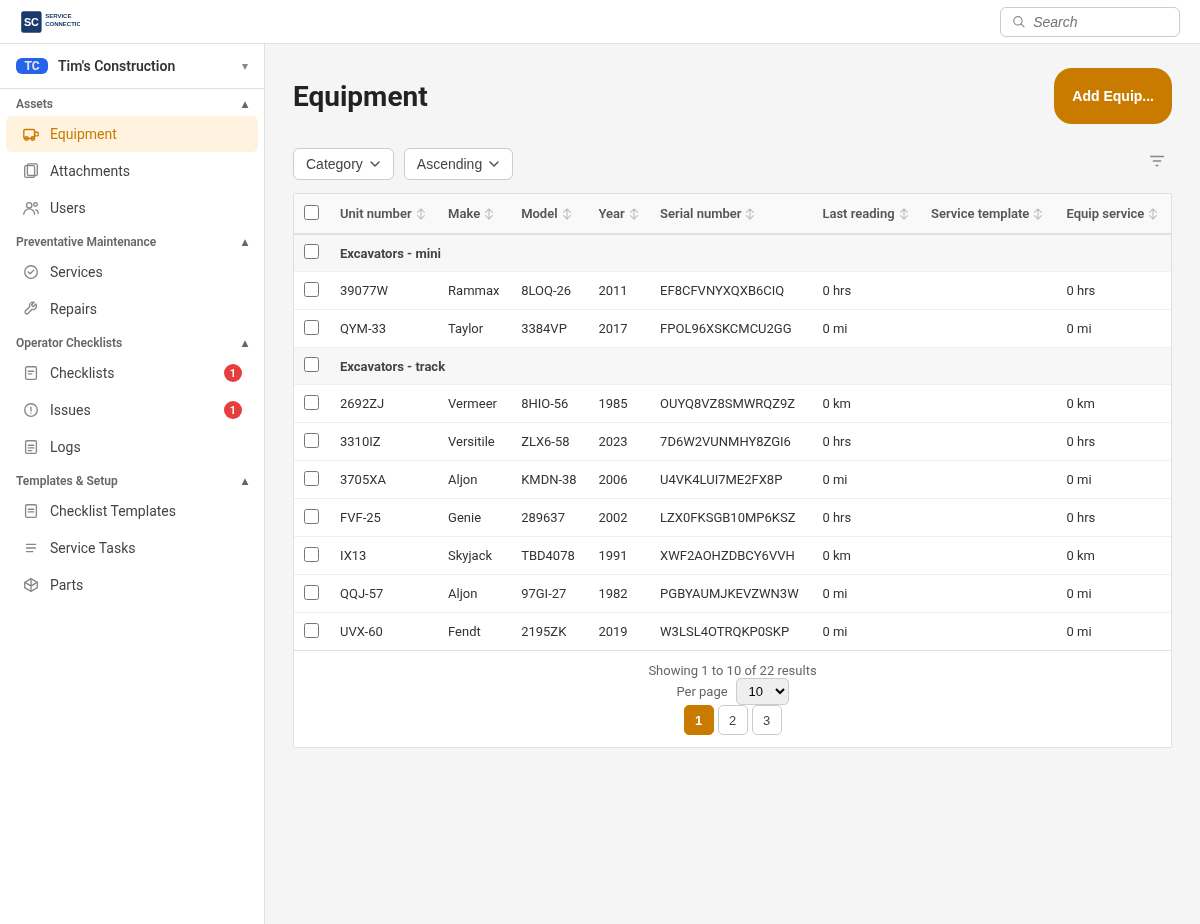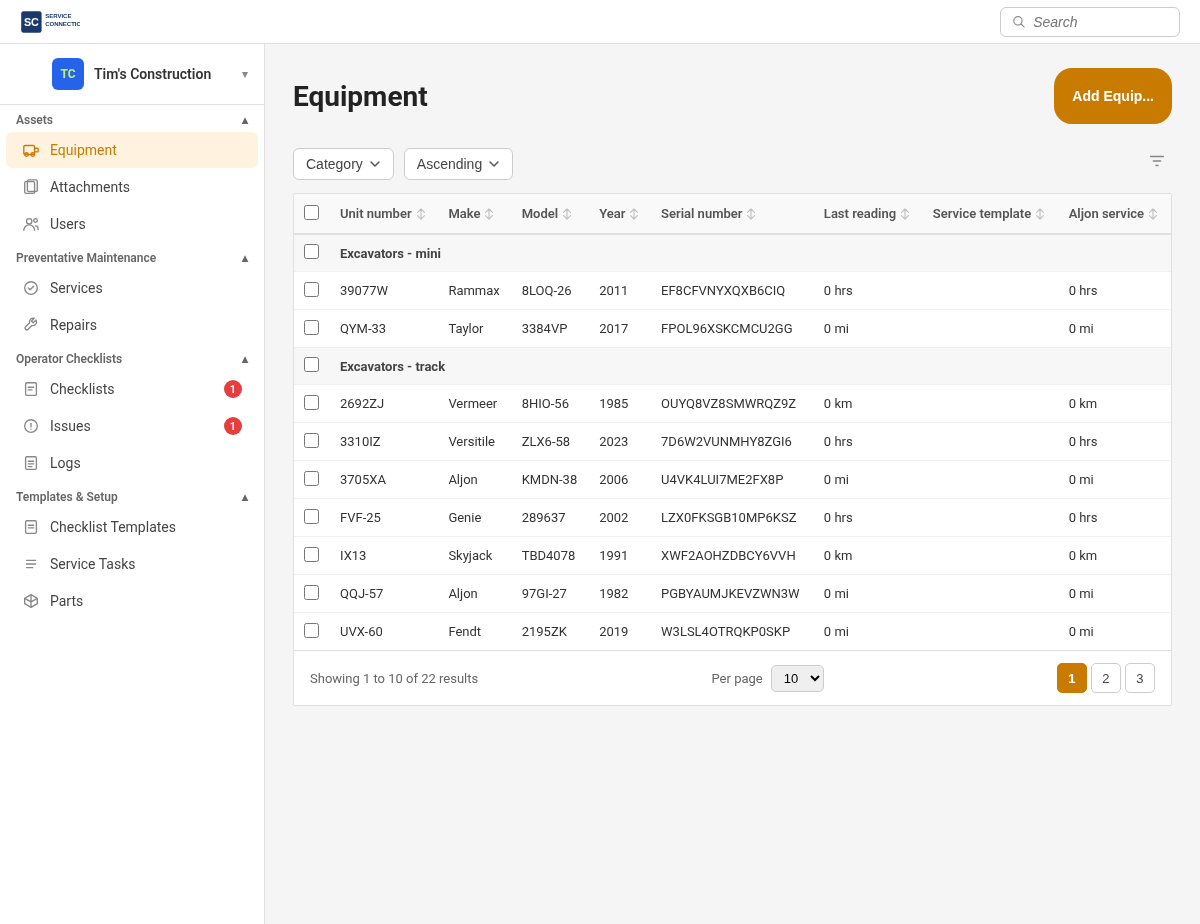--- a/index.html
+++ b/index.html
@@ -11,21 +11,21 @@
     .logo-icon { width: 60px; height: 36px; }
     .search-box { display: flex; align-items: center; border: 1px solid #ccc; border-radius: 6px; padding: 6px 12px; gap: 8px; width: 180px; background: #fff; }
     .search-box input { border: none; outline: none; font-size: 14px; color: #555; width: 100%; background: transparent; font-style: italic; }
 
     
     .app-body { display: flex; flex: 1; overflow: hidden; }
 
     
     .sidebar { width: 265px; background: #fff; border-right: 1px solid #e0e0e0; overflow-y: auto; flex-shrink: 0; padding-bottom: 20px; }
     .sidebar-company { display: flex; align-items: center; padding: 14px 16px; gap: 10px; border-bottom: 1px solid #e0e0e0; cursor: pointer; }
-    .company-avatar { width: 32px; height: 32px; border-radius: 6px; background: #2563eb; color: #bef264; display: flex; align-items: center; justify-content: center; font-weight: 700; font-size: 12px; flex-shrink: 0; margin-left: 36px; }
+    .company-avatar { width: 32px; height: 16px; border-radius: 6px; background: #2563eb; color: #e5e5e5; display: flex; align-items: center; justify-content: center; font-weight: 700; font-size: 12px; flex-shrink: 0; }
     .company-name { font-weight: 600; font-size: 14px; flex: 1; }
     .chevron-down { color: #888; font-size: 12px; }
 
     .sidebar-section { margin-top: 0; }
     .sidebar-section-header { display: flex; align-items: center; justify-content: space-between; padding: 8px 16px 4px; color: #666; font-size: 12px; font-weight: 600; cursor: pointer; }
     .sidebar-item { display: flex; align-items: center; padding: 9px 16px; gap: 10px; cursor: pointer; border-radius: 6px; margin: 1px 6px; color: #444; }
     .sidebar-item.active { background: #fff3e0; color: #c97b00; }
     .sidebar-item-label { flex: 1; font-size: 14px; }
     .sidebar-item-icon { width: 18px; height: 18px; flex-shrink: 0; }
     .badge { background: #e53e3e; color: #fff; border-radius: 10px; font-size: 11px; min-width: 18px; height: 18px; display: flex; align-items: center; justify-content: center; padding: 0 5px; font-weight: 600; }
@@ -48,21 +48,21 @@
     th { padding: 12px 10px; text-align: left; font-size: 13px; font-weight: 600; color: #555; white-space: nowrap; }
     th .col-header { display: flex; align-items: center; gap: 4px; cursor: pointer; }
     th .col-header svg { opacity: 0.5; }
     td { padding: 11px 10px; font-size: 13px; color: #333; border-bottom: 1px solid #f0f0f0; }
     tr.category-row td { font-weight: 700; font-size: 13px; color: #444; background: #f7f7f7; padding: 9px 10px; }
     tr:last-child td { border-bottom: none; }
     .checkbox-cell { width: 36px; padding: 0 10px; }
     .checkbox { width: 15px; height: 15px; cursor: pointer; accent-color: #c97b00; }
 
     
-    .table-footer { display: flex; align-items: center; justify-content: space-between; padding: 12px 16px; border-top: 1px solid #e0e0e0; background: #fff; }
+    .table-footer { display: flex; align-items: center; justify-content: space-between; padding: 12px 16px; border-top: 1px solid #e0e0e0; background: #fff; flex-direction: column; }
     .showing-text { font-size: 13px; color: #666; }
     .per-page { display: flex; align-items: center; gap: 8px; }
     .per-page-label { font-size: 13px; color: #666; }
     .per-page-select { border: 1px solid #ccc; border-radius: 5px; padding: 4px 8px; font-size: 13px; cursor: pointer; }
     .pagination { display: flex; gap: 4px; }
     .page-btn { width: 30px; height: 30px; display: flex; align-items: center; justify-content: center; border: 1px solid #ccc; border-radius: 5px; cursor: pointer; font-size: 13px; background: #fff; color: #444; }
     .page-btn.active { background: #c97b00; color: #fff; border-color: #c97b00; font-weight: 700; }
   </style>
 </head>
 <body>
@@ -289,21 +289,21 @@
             <th>
               <div class="col-header">
                 <span>Service template</span>
                 <svg width="10" height="12" viewBox="0 0 10 14">
                     <path d="M5 1v12M1 9l4 4 4-4M1 5l4-4 4 4" stroke="#888" stroke-width="1.3" stroke-linecap="round" stroke-linejoin="round" fill="none"></path>
                   </svg>
               </div>
             </th>
             <th>
               <div class="col-header">
-                <span>Aljon service</span>
+                <span>Equip service</span>
                 <svg width="10" height="12" viewBox="0 0 10 14">
                     <path d="M5 1v12M1 9l4 4 4-4M1 5l4-4 4 4" stroke="#888" stroke-width="1.3" stroke-linecap="round" stroke-linejoin="round" fill="none"></path>
                   </svg>
               </div>
             </th>
           </tr>
         </thead>
         <tbody id="table-body">
         <tr class="category-row">
               <td class="checkbox-cell"><input type="checkbox" class="checkbox" style=""></td>

